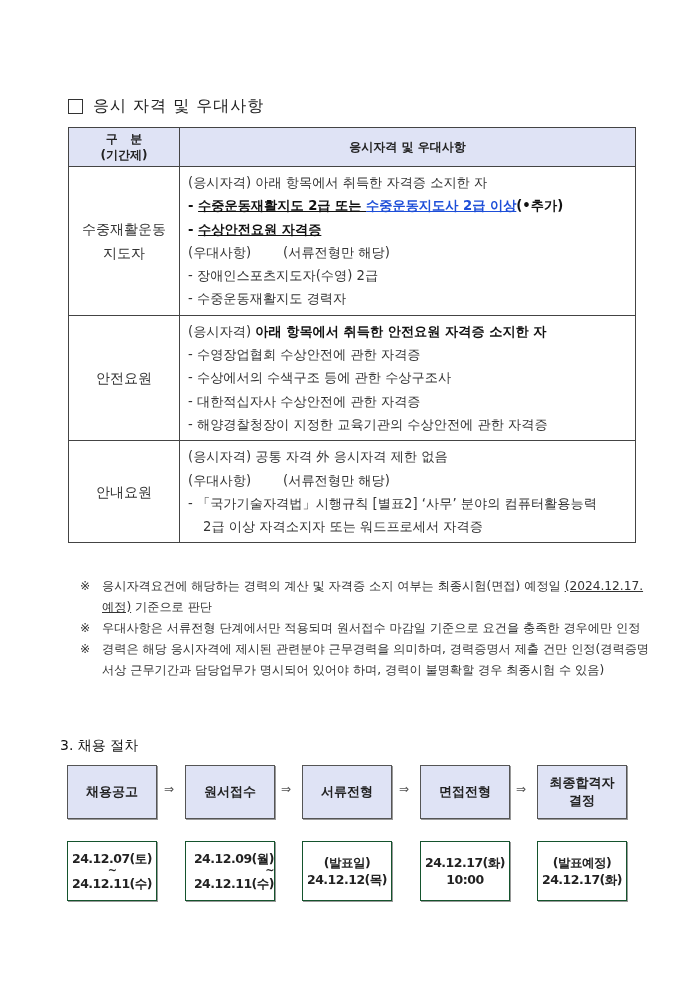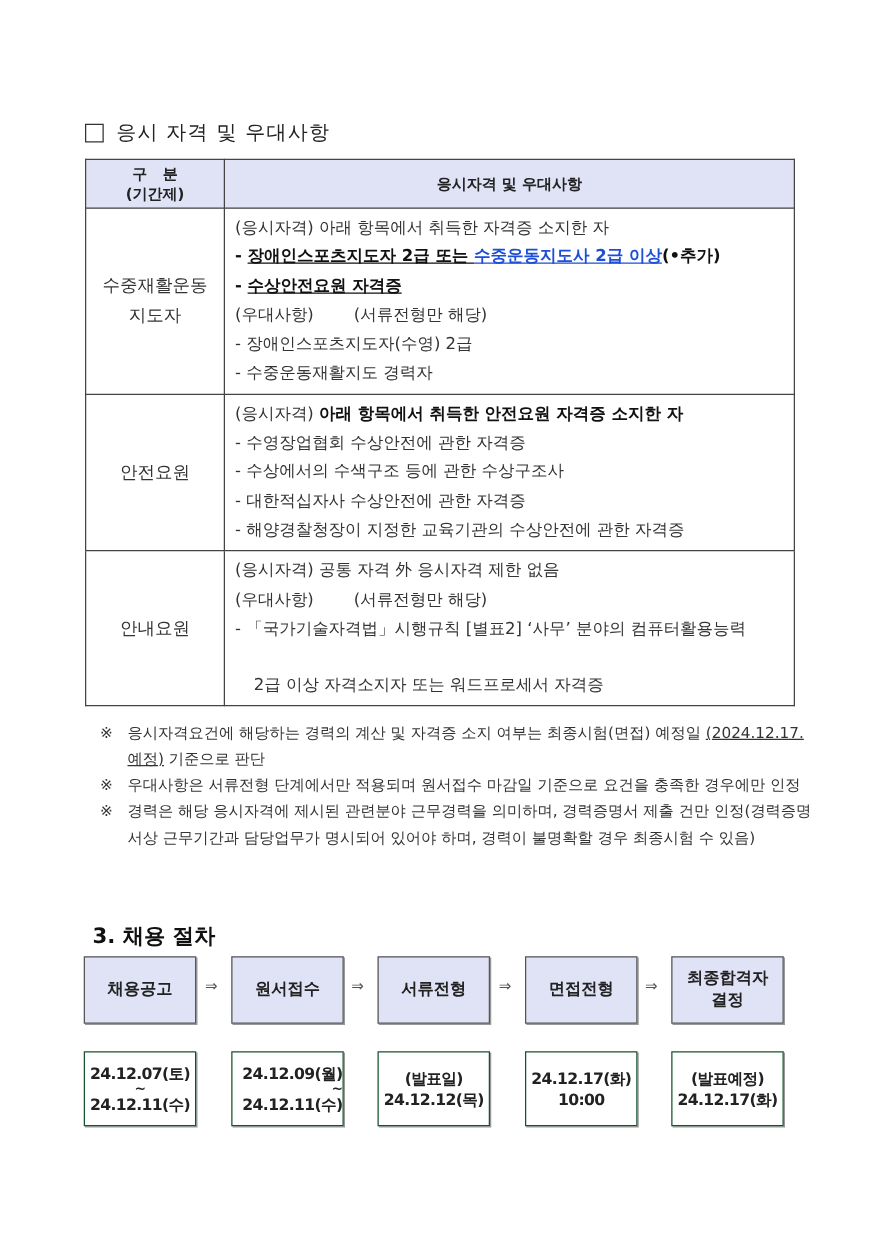--- a/index.html
+++ b/index.html
@@ -10,32 +10,32 @@
                font-size: 16px; letter-spacing: 1px; color: #222; display: flex; align-items: center; justify-content: flex-end; }
   .sec-title .box { display: inline-block; width: 13px; height: 13px; border: 1.2px solid #333; margin-right: 10px; }
 
   table.qual { position: absolute; left: 68px; top: 127px; width: 568px; border-collapse: collapse; table-layout: fixed; }
   table.qual td, table.qual th { border: 1px solid #444; }
   table.qual th { background: #dfe3f5; font-weight: bold; font-size: 12px; height: 38px; padding: 0; color: #222; }
   table.qual th.c1 { width: 110px; line-height: 16px; }
   table.qual td.cat { text-align: center; font-size: 14px; line-height: 24px; color: #333; vertical-align: middle; }
   table.qual td.body { font-size: 13.2px; line-height: 23.3px; padding: 4px 4px 4px 8px; vertical-align: top; color: #333; }
   .line { white-space: nowrap; }
-  .indent { padding-left: 15px; margin-top: 22px; }
+  .indent { padding-left: 15px; }
   .b { font-weight: bold; color: #111; }
   .u { text-decoration: underline; }
   .blue { color: #1d4ed8; }
   .gap { display: inline-block; width: 32px; }
 
   .notes { position: absolute; left: 80px; top: 576px; width: 570px; font-size: 12.2px; line-height: 21px; color: #333; }
   .note { display: flex; }
   .note .mark { width: 22px; flex: none; }
   .note .txt { flex: 1; }
 
-  .proc-title { position: absolute; left: 74px; top: 737px; font-size: 17px; font-weight: bold; color: #111; }
+  .proc-title { position: absolute; left: 60px; top: 737px; font-size: 14px; font-weight: normal; color: #111; }
   .step { position: absolute; top: 765px; width: 88px; height: 52px; background: #dfe3f5; border: 1px solid #555;
           box-shadow: 1px 1px 0 #999; display: flex; align-items: center; justify-content: center; text-align: center;
           font-size: 13px; font-weight: bold; line-height: 18px; color: #222; }
   .arrow { position: absolute; top: 782px; font-size: 12px; color: #555; }
   .date { position: absolute; top: 841px; width: 88px; height: 58px; background: #fff; border: 1px solid #14532d;
           box-shadow: 1px 1px 0 #999; display: flex; flex-direction: column; align-items: center; justify-content: center;
           text-align: center; font-size: 12.5px; font-weight: bold; line-height: 17px; color: #222; letter-spacing: -0.5px; }
   .tilde { line-height: 8px; font-size: 11px; }
 </style>
 </head>
@@ -57,21 +57,21 @@
   </tr>
 
   <tr style="height:140px;">
     <td class="cat">
       <div>수중재활운동</div>
       <div>지도자</div>
     </td>
     <td class="body">
       <div class="line">(응시자격) 아래 항목에서 취득한 자격증 소지한 자</div>
       <div class="line b">
-        <span>- </span><span class="u">장애인스포츠지도자 2급 또는 </span><span class="u blue">수중운동지도사 2급 이상</span><span>(•추가)</span>
+        <span>- </span><span class="u">수중운동재활지도 2급 또는 </span><span class="u blue">수중운동지도사 2급 이상</span><span>(•추가)</span>
       </div>
       <div class="line b">
         <span>- </span><span class="u">수상안전요원 자격증</span>
       </div>
       <div class="line">
         <span>(우대사항)</span><span class="gap"></span><span>(서류전형만 해당)</span>
       </div>
       <div class="line">- 장애인스포츠지도자(수영) 2급</div>
       <div class="line">- 수중운동재활지도 경력자</div>
     </td>

